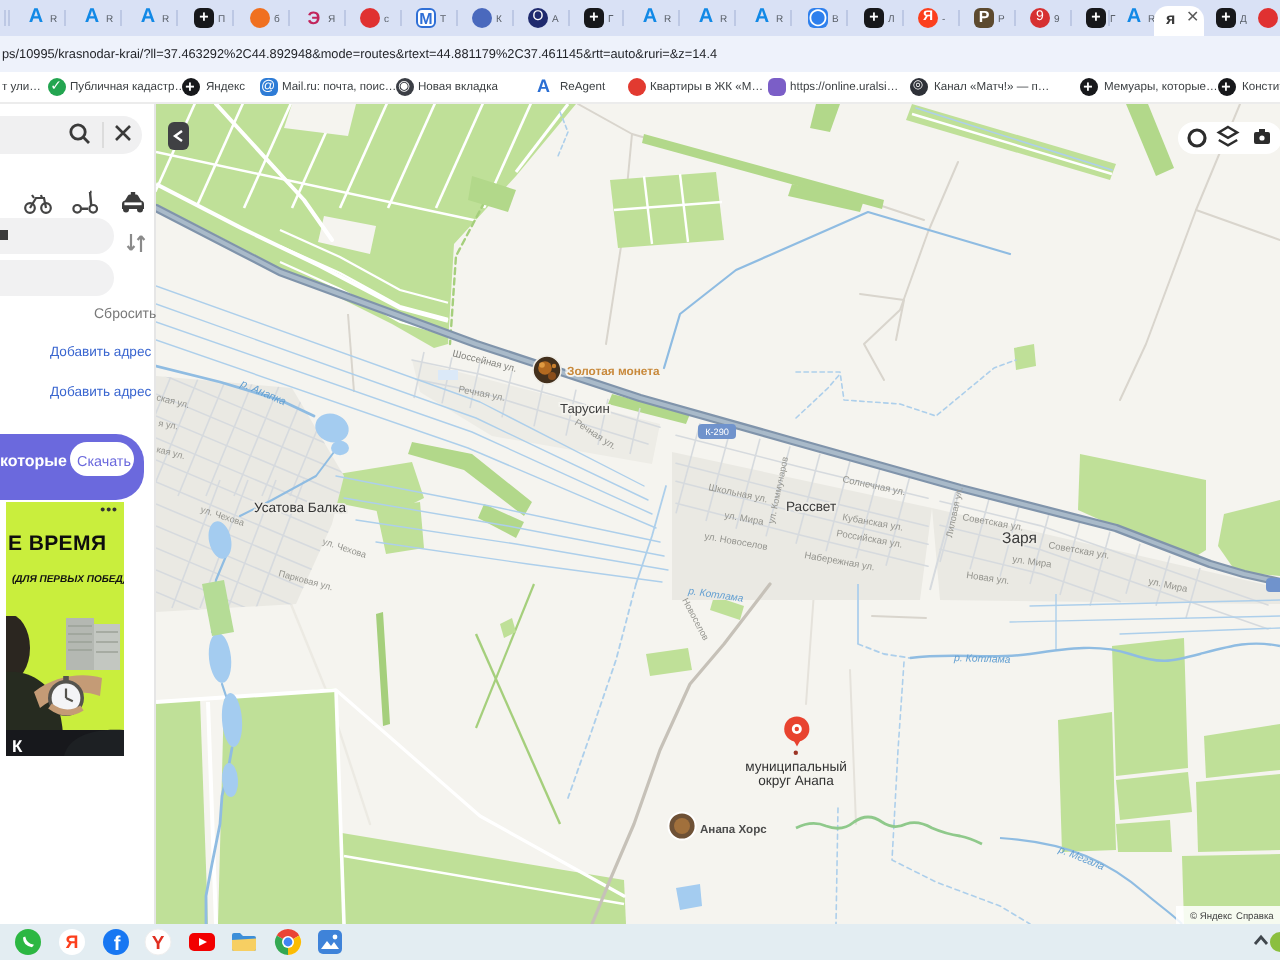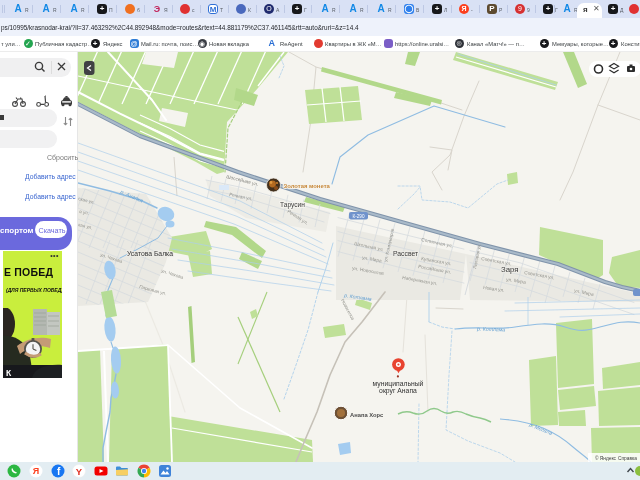--- a/index.html
+++ b/index.html
@@ -438,26 +438,26 @@
 <div style="position:absolute;left:-14px;top:57px;width:71px;height:18px;border-radius:9px;background:#f1f1f2"></div>
 <div style="position:absolute;left:0px;top:63px;width:4px;height:5px;background:#3a3a3a"></div>
 <svg style="position:absolute;left:62px;top:63px" width="12" height="13" viewBox="0 0 12 13">
         <path d="M3.5,2 L3.5,10 M3.5,10 L1.8,8 M3.5,10 L5.2,8 M8.5,11 L8.5,3 M8.5,3 L6.8,5 M8.5,3 L10.2,5" stroke="#8a8a8a" stroke-width="1.1" fill="none"></path>
       </svg>
 <div style="position:absolute;left:-14px;top:78px;width:71px;height:18px;border-radius:9px;background:#f1f1f2"></div>
 <div style="position:absolute;left:47px;top:102px;font-size:7px;color:#787878;white-space:nowrap">Сбросить</div>
 <div style="position:absolute;left:25px;top:121px;font-size:6.8px;color:#3a66d0;white-space:nowrap">Добавить адрес</div>
 <div style="position:absolute;left:25px;top:141px;font-size:6.8px;color:#3a66d0;white-space:nowrap">Добавить адрес</div>
 <div style="position:absolute;left:-14px;top:165px;width:86px;height:33px;border-radius:14px;background:#6b69dd"></div>
-<div style="position:absolute;left:0px;top:174px;font-size:8px;color:#fff;font-weight:bold;white-space:nowrap">спортом</div>
+<div style="position:absolute;left:0px;top:174px;font-size:8px;color:#fff;font-weight:bold;white-space:nowrap">которые</div>
 <div style="position:absolute;left:35px;top:169px;width:32px;height:17px;border-radius:9px;background:#fff"></div>
 <div style="position:absolute;left:38.5px;top:174px;font-size:7.2px;color:#6b69dd;font-weight:normal;white-space:nowrap">Скачать</div>
 <div style="position:absolute;left:3px;top:199px;width:59px;height:127px;background:#c9ee3d;overflow:hidden">
         <div style="position:absolute;right:3px;top:1px;color:#333;font-size:7px;font-weight:bold;letter-spacing:0.5px">•••</div>
-        <div style="position:absolute;left:1px;top:15px;font-size:10.5px;font-weight:bold;color:#0e0e0e;letter-spacing:0.2px">Е ПОБЕД</div>
+        <div style="position:absolute;left:1px;top:15px;font-size:10.5px;font-weight:bold;color:#0e0e0e;letter-spacing:0.2px">Е ВРЕМЯ</div>
         <div style="position:absolute;left:3px;top:36px;font-size:5px;font-style:italic;font-weight:bold;color:#111;white-space:nowrap">(ДЛЯ ПЕРВЫХ ПОБЕД)</div>
         <svg style="position:absolute;left:0;top:57px" width="59" height="70" viewBox="0 0 59 70">
 <rect x="0" y="0" width="59" height="70" fill="#c9ee3d"></rect>
 <rect x="30" y="1" width="14" height="26" fill="#b4b8b2"></rect>
 <rect x="44" y="4" width="13" height="23" fill="#c3c7c1"></rect>
 <g stroke="#9aa096" stroke-width="0.7">
             <line x1="31" y1="5" x2="43" y2="5"></line>
             <line x1="31" y1="9" x2="43" y2="9"></line>
             <line x1="31" y1="13" x2="43" y2="13"></line>
             <line x1="31" y1="17" x2="43" y2="17"></line>

